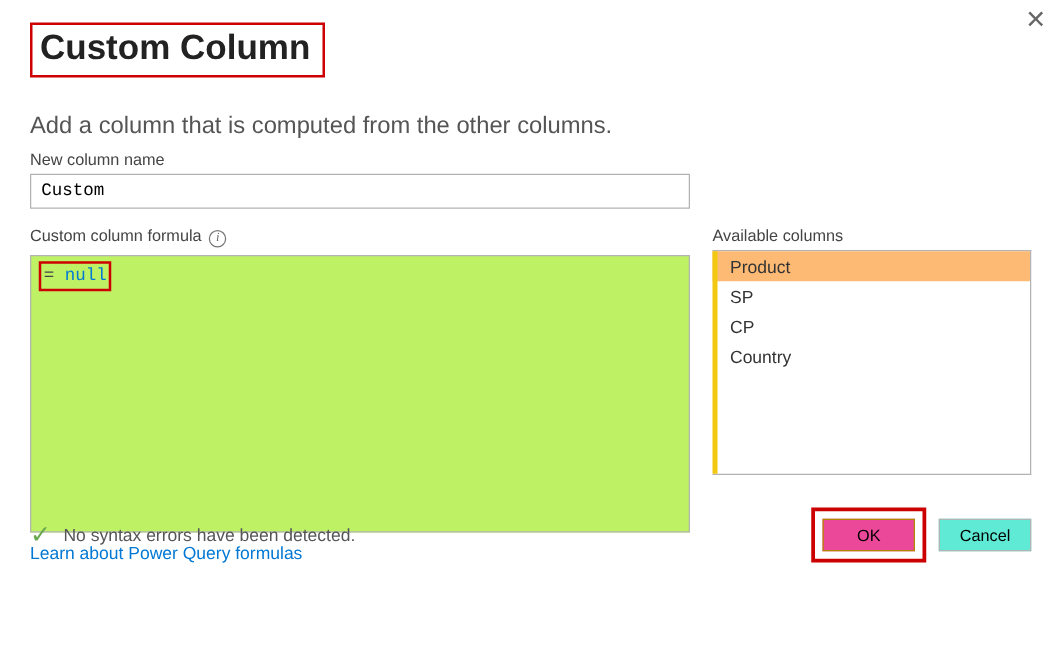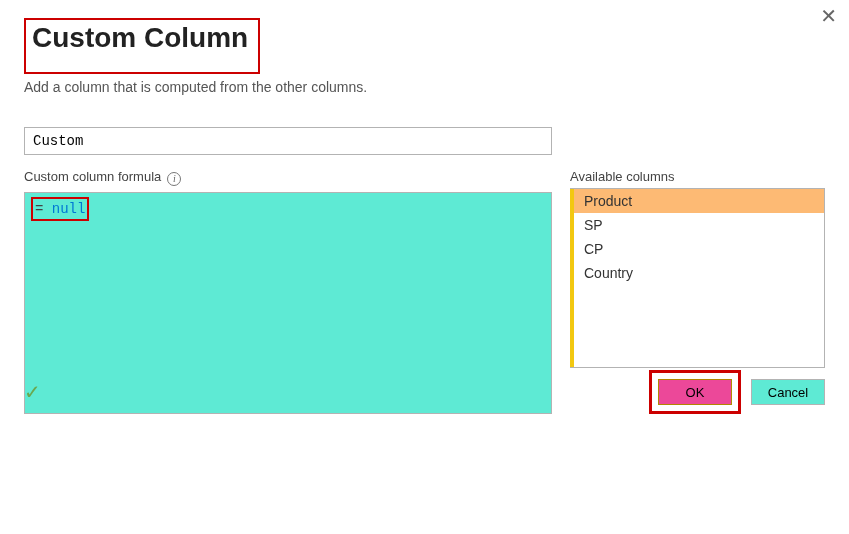--- a/index.html
+++ b/index.html
@@ -23,33 +23,33 @@
     top: 6px;
     right: 12px;
     font-size: 20px;
     color: #666;
     cursor: pointer;
     line-height: 1;
   }
   .title-wrap {
     display: inline-block;
     border: 2px solid #cc0000;
-    padding: 2px 10px 18px 6px;
-    margin-bottom: 5px;
+    padding: 2px 10px 6px 6px;
+    margin-bottom: 28px;
   }
   .title {
     font-size: 28px;
     font-weight: 600;
     color: #222;
     margin: 0;
   }
   .subtitle {
-    font-size: 14px;
+    font-size: 19px;
     color: #555;
-    margin-bottom: 32px;
+    margin-bottom: 8px;
   }
   .field-label {
     font-size: 13px;
     color: #444;
     margin-bottom: 4px;
   }
   .text-input {
     width: 528px;
     height: 28px;
     border: 1px solid #b3b3b3;
@@ -77,21 +77,21 @@
     font-size: 10px;
     color: #666;
     font-style: italic;
     font-family: Georgia, serif;
   }
   .formula-box {
     margin-top: 4px;
     width: 528px;
     height: 222px;
     border: 1px solid #b3b3b3;
-    background: #5eead4;
+    background: #bef264;
     padding: 4px 6px;
     font-family: Consolas, "Courier New", monospace;
     font-size: 14px;
     position: relative;
   }
   .formula-inner {
     display: inline-block;
     border: 2px solid #cc0000;
     padding: 0 2px;
     line-height: 20px;
@@ -189,50 +189,53 @@
 
 <div class="dialog">
   <div class="close-btn">✕</div>
 
   <div class="title-wrap">
     <h1 class="title">Custom Column</h1>
   </div>
 
   <div class="subtitle">Add a column that is computed from the other columns.</div>
 
+  <div class="field-label">New column name</div>
   <input class="text-input" type="text" value="Custom" style="">
 
   <div class="row-mid">
     <div class="formula-side">
       <div class="label-row">
         <span class="field-label">Custom column formula</span>
         <span class="info-icon">i</span>
       </div>
       <div class="formula-box">
         <span class="formula-inner">
           <span class="eq">=</span>
           <span> </span><span class="kw-null">null</span>
         </span>
       </div>
+      <a class="link">Learn about Power Query formulas</a>
     </div>
 
     <div class="avail-side">
       <div class="field-label">Available columns</div>
       <div class="avail-list">
         <div class="avail-item selected">Product</div>
         <div class="avail-item">SP</div>
         <div class="avail-item">CP</div>
         <div class="avail-item">Country</div>
       </div>
     </div>
   </div>
 
   <div class="footer">
     <div class="status">
       <span class="check-icon">✓</span>
+      <span>No syntax errors have been detected.</span>
     </div>
     <div class="footer-btns">
       <span class="ok-wrap">
         <button class="btn-ok">OK</button>
       </span>
       <button class="btn-cancel">Cancel</button>
     </div>
   </div>
 </div>
 

